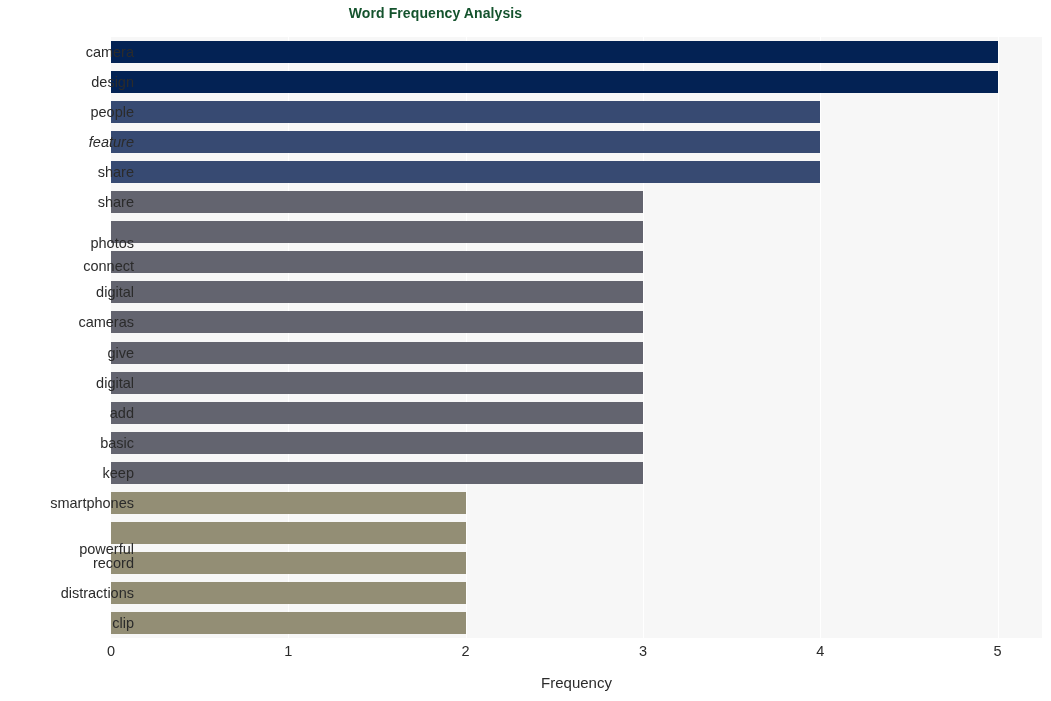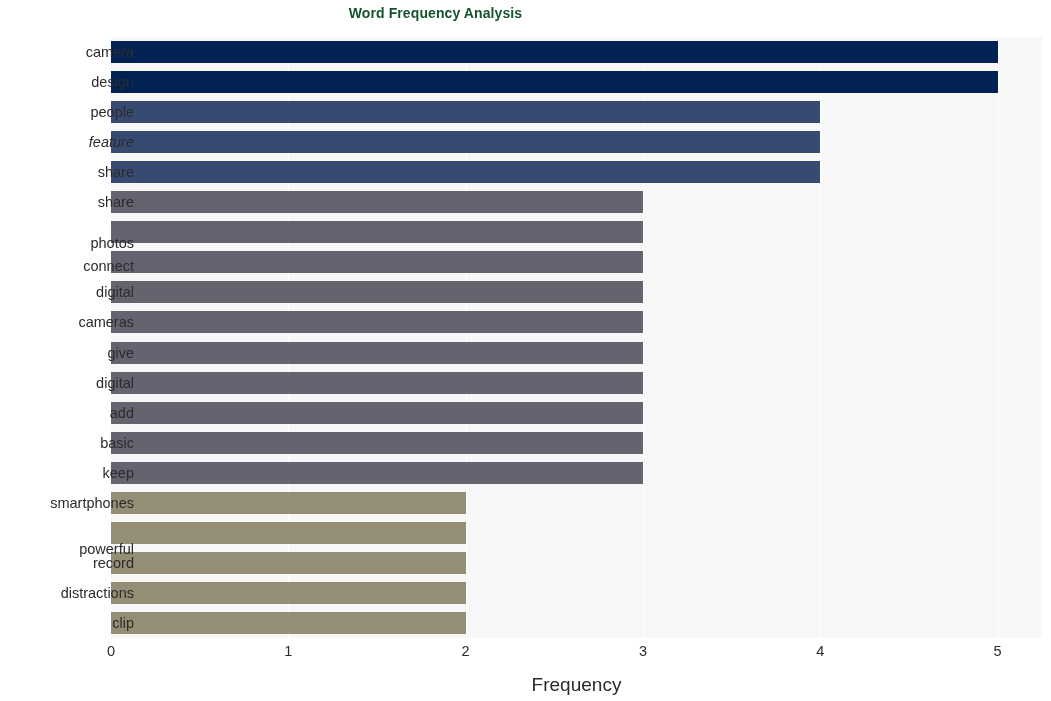--- a/index.html
+++ b/index.html
@@ -98,21 +98,21 @@
     color: #2b2b2b;
   }
 
   
   #xlabel {
     position: absolute;
     left: 111px;
     top: 674px;
     width: 931px;
     text-align: center;
-    font-size: 19px;
+    font-size: 15px;
     color: #2b2b2b;
   }
 </style>
 </head>
 <body>
 
 <div id="figure">
 
   <div id="chart-title">Word Frequency Analysis</div>
 

